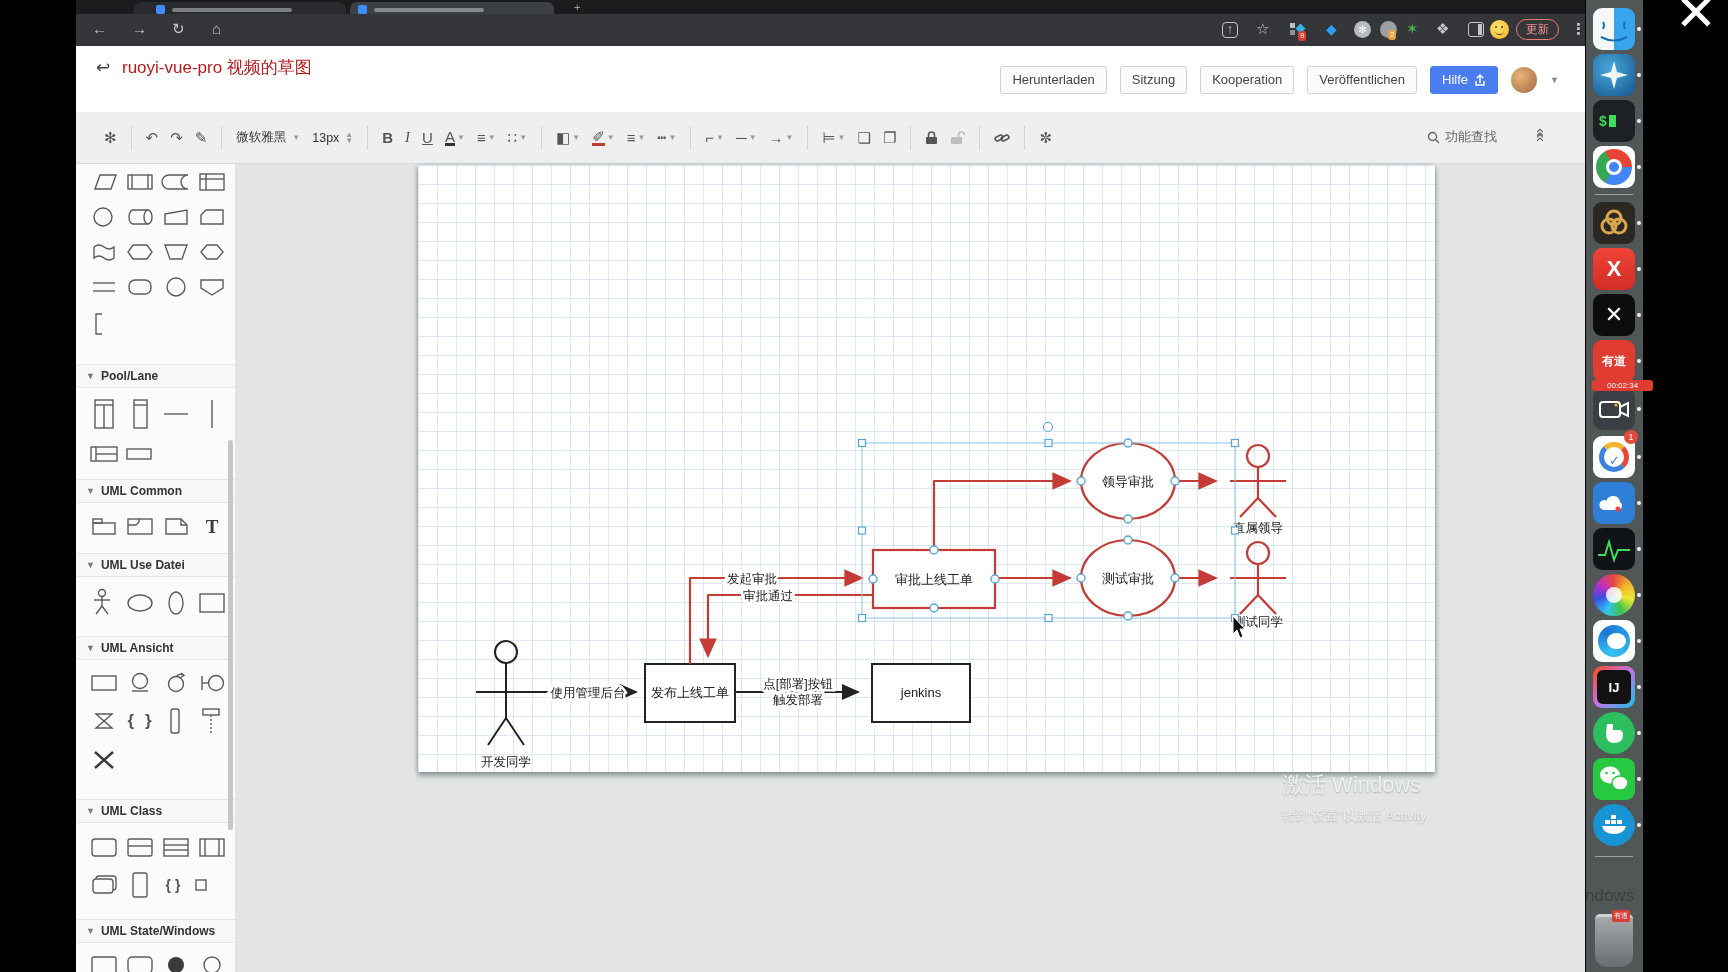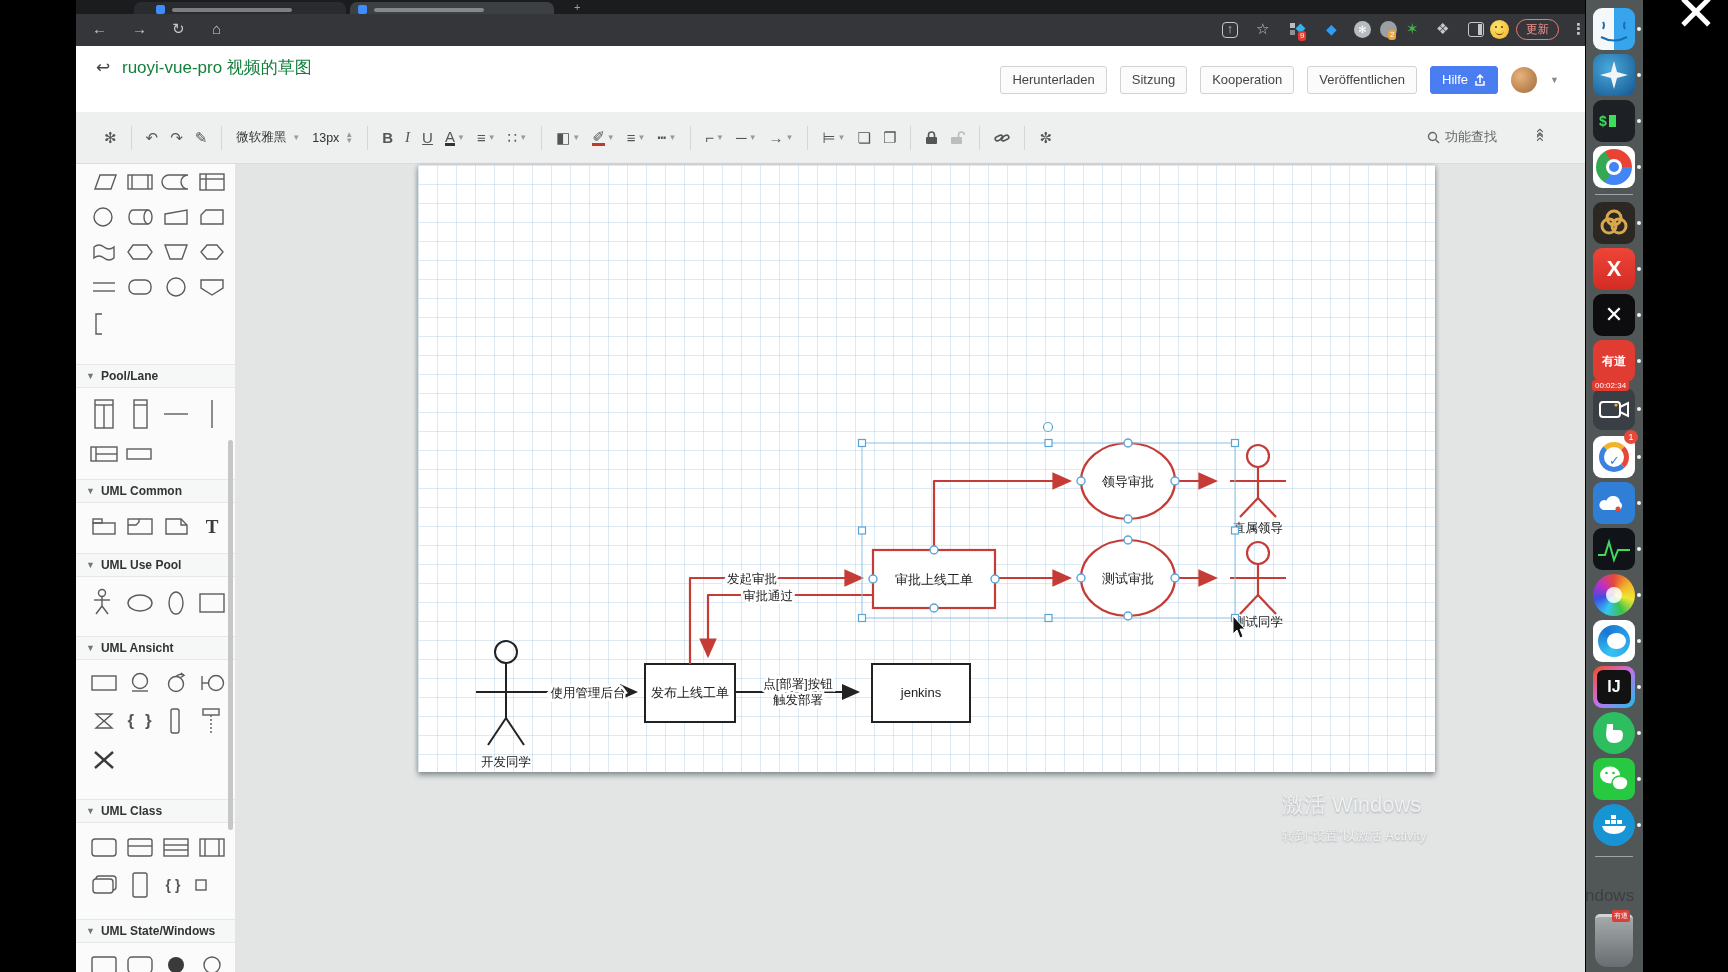--- a/index.html
+++ b/index.html
@@ -17,21 +17,21 @@
   .navbar{position:absolute;left:0;top:14px;width:100%;height:32px;background:#35363a;}
   .navico{position:absolute;top:6px;color:#c3c7cb;font-size:15px;line-height:18px;}
   .urlpill{position:absolute;left:178px;top:5px;width:936px;height:22px;background:#202124;border-radius:11px;}
   .urltext{position:absolute;left:30px;top:4px;font-size:12.5px;white-space:nowrap;}
   .urldomain{color:#e8eaed;}.urlpath{color:#9aa0a6;}
   .badge{position:absolute;border-radius:3px;color:#fff;font-size:8px;line-height:10px;padding:0 2px;}
   .updatebtn{position:absolute;top:5px;border:1px solid #ee7b72;color:#f2948d;border-radius:11px;
              font-size:11.5px;padding:3px 9px;line-height:13px;}
   
   .appheader{position:absolute;left:0;top:46px;width:100%;height:66px;background:#ffffff;}
-  .ptitle{position:absolute;left:46px;top:10px;font-size:17px;color:#15803d;}
+  .ptitle{position:absolute;left:46px;top:10px;font-size:17px;color:#b91c1c;}
   .backarrow{position:absolute;left:20px;top:11px;font-size:17px;color:#444;}
   .menurow{position:absolute;left:44px;top:42px;display:flex;gap:23px;font-size:13px;color:#3a3a3a;}
   .menustatus{color:#b9b9b9;font-size:12.5px;margin-left:12px;}
   .actionrow{position:absolute;right:26px;top:20px;display:flex;gap:13px;align-items:center;}
   .hbtn{border:1px solid #d2d2d2;background:#fbfbfb;color:#454545;font-size:13px;border-radius:3px;
         padding:6px 11px;line-height:14px;white-space:nowrap;}
   .sharebtn{background:#4a7ef0;color:#fff;border:1px solid #4a7ef0;font-size:13px;border-radius:3px;
             padding:6px 11px;line-height:14px;display:flex;gap:6px;align-items:center;}
   .avatar{width:26px;height:26px;border-radius:50%;background:radial-gradient(circle at 35% 35%,#e8b27a,#a06a3c);}
   .caret{color:#888;font-size:9px;}
@@ -69,34 +69,34 @@
               border:1px solid #dcdcdc;border-radius:4px;box-shadow:0 1px 3px rgba(0,0,0,.12);
               display:flex;flex-direction:column;align-items:center;justify-content:space-around;padding:4px 0;box-sizing:border-box;}
   .rp-ico{color:#5a5a5a;font-size:14px;line-height:16px;}
   
   .overlay{position:absolute;left:0;top:0;width:1728px;height:972px;pointer-events:none;}
   .overlay text{font-family:"Liberation Sans","DejaVu Sans",sans-serif;}
   .nodelabel{font-size:13px;fill:#222;text-anchor:middle;}
   .edgelabel{font-size:12.5px;fill:#222;text-anchor:middle;paint-order:stroke;stroke:#ffffff;stroke-width:5px;}
   .actorlabel{font-size:12.5px;fill:#222;text-anchor:middle;}
   
-  .watermark{position:absolute;left:1282px;top:790px;color:#eef1f1;text-shadow:0 1px 2px rgba(95,100,104,.45);}
+  .watermark{position:absolute;left:1282px;top:770px;color:#eef1f1;text-shadow:0 1px 2px rgba(95,100,104,.45);}
   .wm1{font-size:22px;}
   .wm2{font-size:13px;margin-top:7px;}
   .wmfrag{position:absolute;left:1585px;top:886px;color:#3c3f42;font-size:17px;z-index:40;}
   .wmbadge{position:absolute;left:1612px;top:910px;background:#d8413a;color:#fff;font-size:7px;
            border-radius:2px;padding:1px 2px;z-index:40;}
   
   .dock{position:absolute;left:1586px;top:0;width:57px;height:972px;background:rgba(148,156,159,.55);z-index:30;}
   .dkico{position:absolute;left:7px;width:42px;height:42px;border-radius:9px;overflow:hidden;}
   .dkdot{position:absolute;left:51px;width:4px;height:4px;border-radius:50%;background:#f2f2f2;}
   .dkdiv{position:absolute;left:9px;width:38px;height:1px;background:rgba(255,255,255,.45);}
   .dklabel{width:100%;height:100%;display:flex;align-items:center;justify-content:center;color:#fff;font-weight:bold;}
   .timerbadge{position:absolute;left:6px;top:380px;background:#e03c32;color:#fff;font-size:8px;
-              border-radius:3px;padding:1px 3px;z-index:31;}
+              border-radius:3px;padding:1px 15px;z-index:31;}
   .dkbadge{position:absolute;background:#e5493a;color:#fff;font-size:9px;border-radius:50%;
            width:14px;height:14px;line-height:14px;text-align:center;z-index:31;}
   .trash{position:absolute;left:9px;top:914px;width:38px;height:50px;background:linear-gradient(rgba(210,214,216,.65),rgba(120,126,130,.6));
          border-radius:5px 5px 12px 12px;border-top:3px solid rgba(235,238,240,.8);}
   
   .blackstrip{position:absolute;left:1643px;top:0;width:85px;height:972px;background:#000;z-index:25;}
   .bigx{position:absolute;left:32px;top:-16px;color:#fff;font-size:50px;font-weight:bold;}
 </style>
 </head>
 <body>
@@ -418,21 +418,21 @@
           </span>
         <span class="sb-cell">
             <svg width="32" height="24">
               <text x="16" y="19" text-anchor="middle" font-family="Liberation Serif,serif" font-size="19" font-weight="bold" fill="#3a3a3a">T</text>
             </svg>
           </span>
       </div>
 
       <div class="sb-head" style="margin-top:10px;">
           <span class="tri">▼</span>
-          <span>UML Use Pool</span>
+          <span>UML Use Datei</span>
         </div>
       <div class="sb-row" style="padding-top:9px;">
         <span class="sb-cell" style="height:34px;">
             <svg class="shape" width="32" height="32">
               <circle cx="14" cy="6" r="3.5"></circle>
               <line x1="14" y1="9.5" x2="14" y2="19"></line>
               <line x1="6" y1="13" x2="22" y2="13"></line>
               <line x1="14" y1="19" x2="8" y2="27"></line>
               <line x1="14" y1="19" x2="20" y2="27"></line>
             </svg>
@@ -807,21 +807,21 @@
       <span class="abs" style="left:13px;top:13px;width:16px;height:16px;border-radius:50%;background:#fff;opacity:.85;"></span>
     </div>
       <span class="dkdot" style="top:593px;"></span>
     <div class="dkico" style="top:620px;background:#fff;">
       <span class="abs" style="left:5px;top:5px;width:32px;height:32px;border-radius:50%;background:conic-gradient(from 200deg,#35c3f3,#1b76d3,#2aa0e8,#35c3f3);"></span>
       <span class="abs" style="left:14px;top:13px;width:19px;height:16px;border-radius:50%;background:#fff;"></span>
     </div>
       <span class="dkdot" style="top:639px;"></span>
     <div class="dkico" style="top:666px;background:linear-gradient(135deg,#fc4a1a,#c471ed 50%,#12c2e9);">
       <span class="abs" style="left:4px;top:4px;right:4px;bottom:4px;background:#121212;border-radius:6px;"></span>
-      <span class="dklabel abs" style="font-size:16px;">IJ</span>
+      <span class="dklabel abs" style="font-size:13px;">IJ</span>
     </div>
       <span class="dkdot" style="top:685px;"></span>
     <div class="dkico" style="top:712px;background:#2dbe60;border-radius:50%;">
       <svg width="42" height="42">
           <path d="M14 12 h6 v6 h6 q4 0 4 5 q0 8 -9 8 q-8 0 -8 -9 z" fill="#fff"></path>
         </svg>
     </div>
       <span class="dkdot" style="top:731px;"></span>
     <div class="dkico" style="top:758px;background:#26c940;">
       <svg width="42" height="42">

